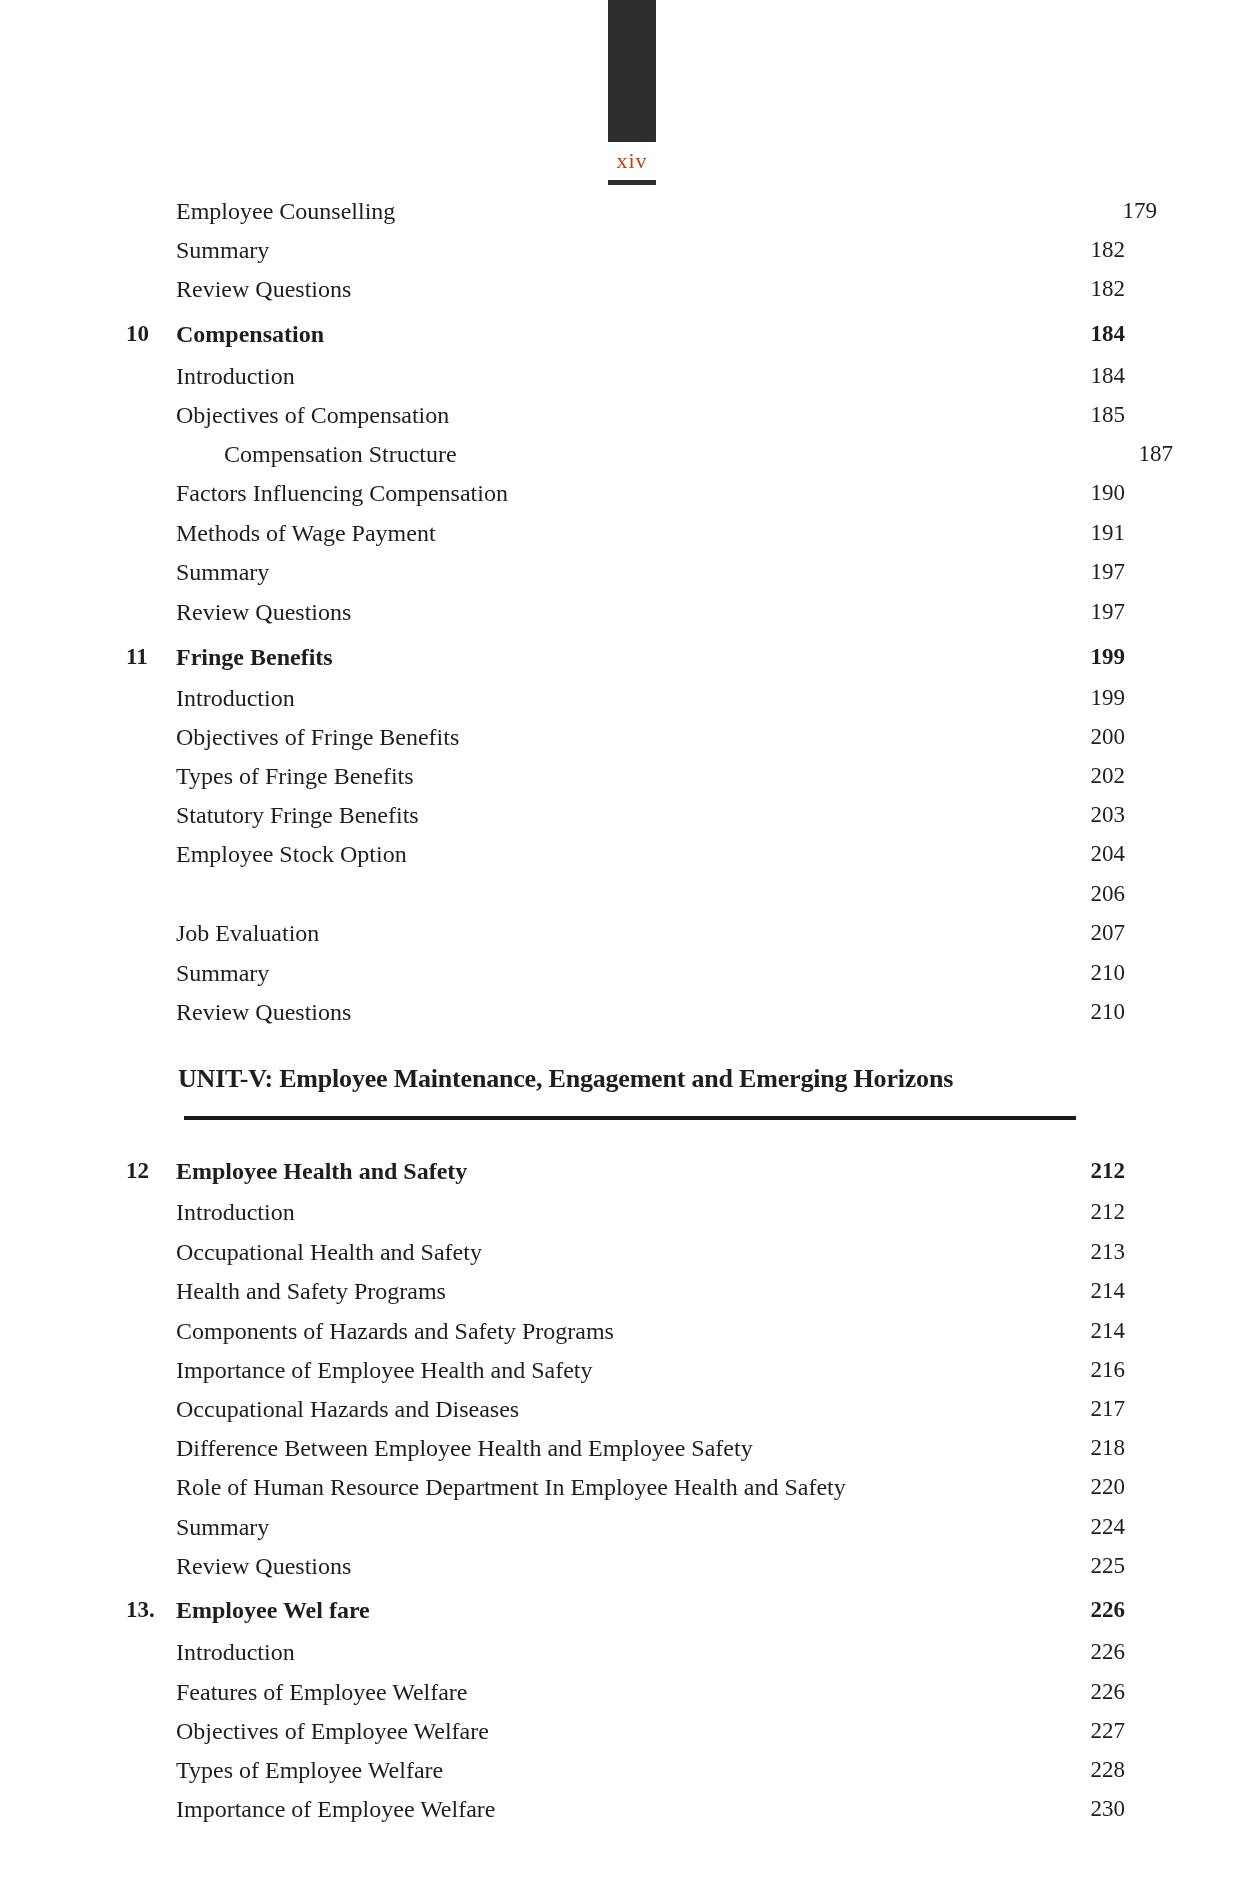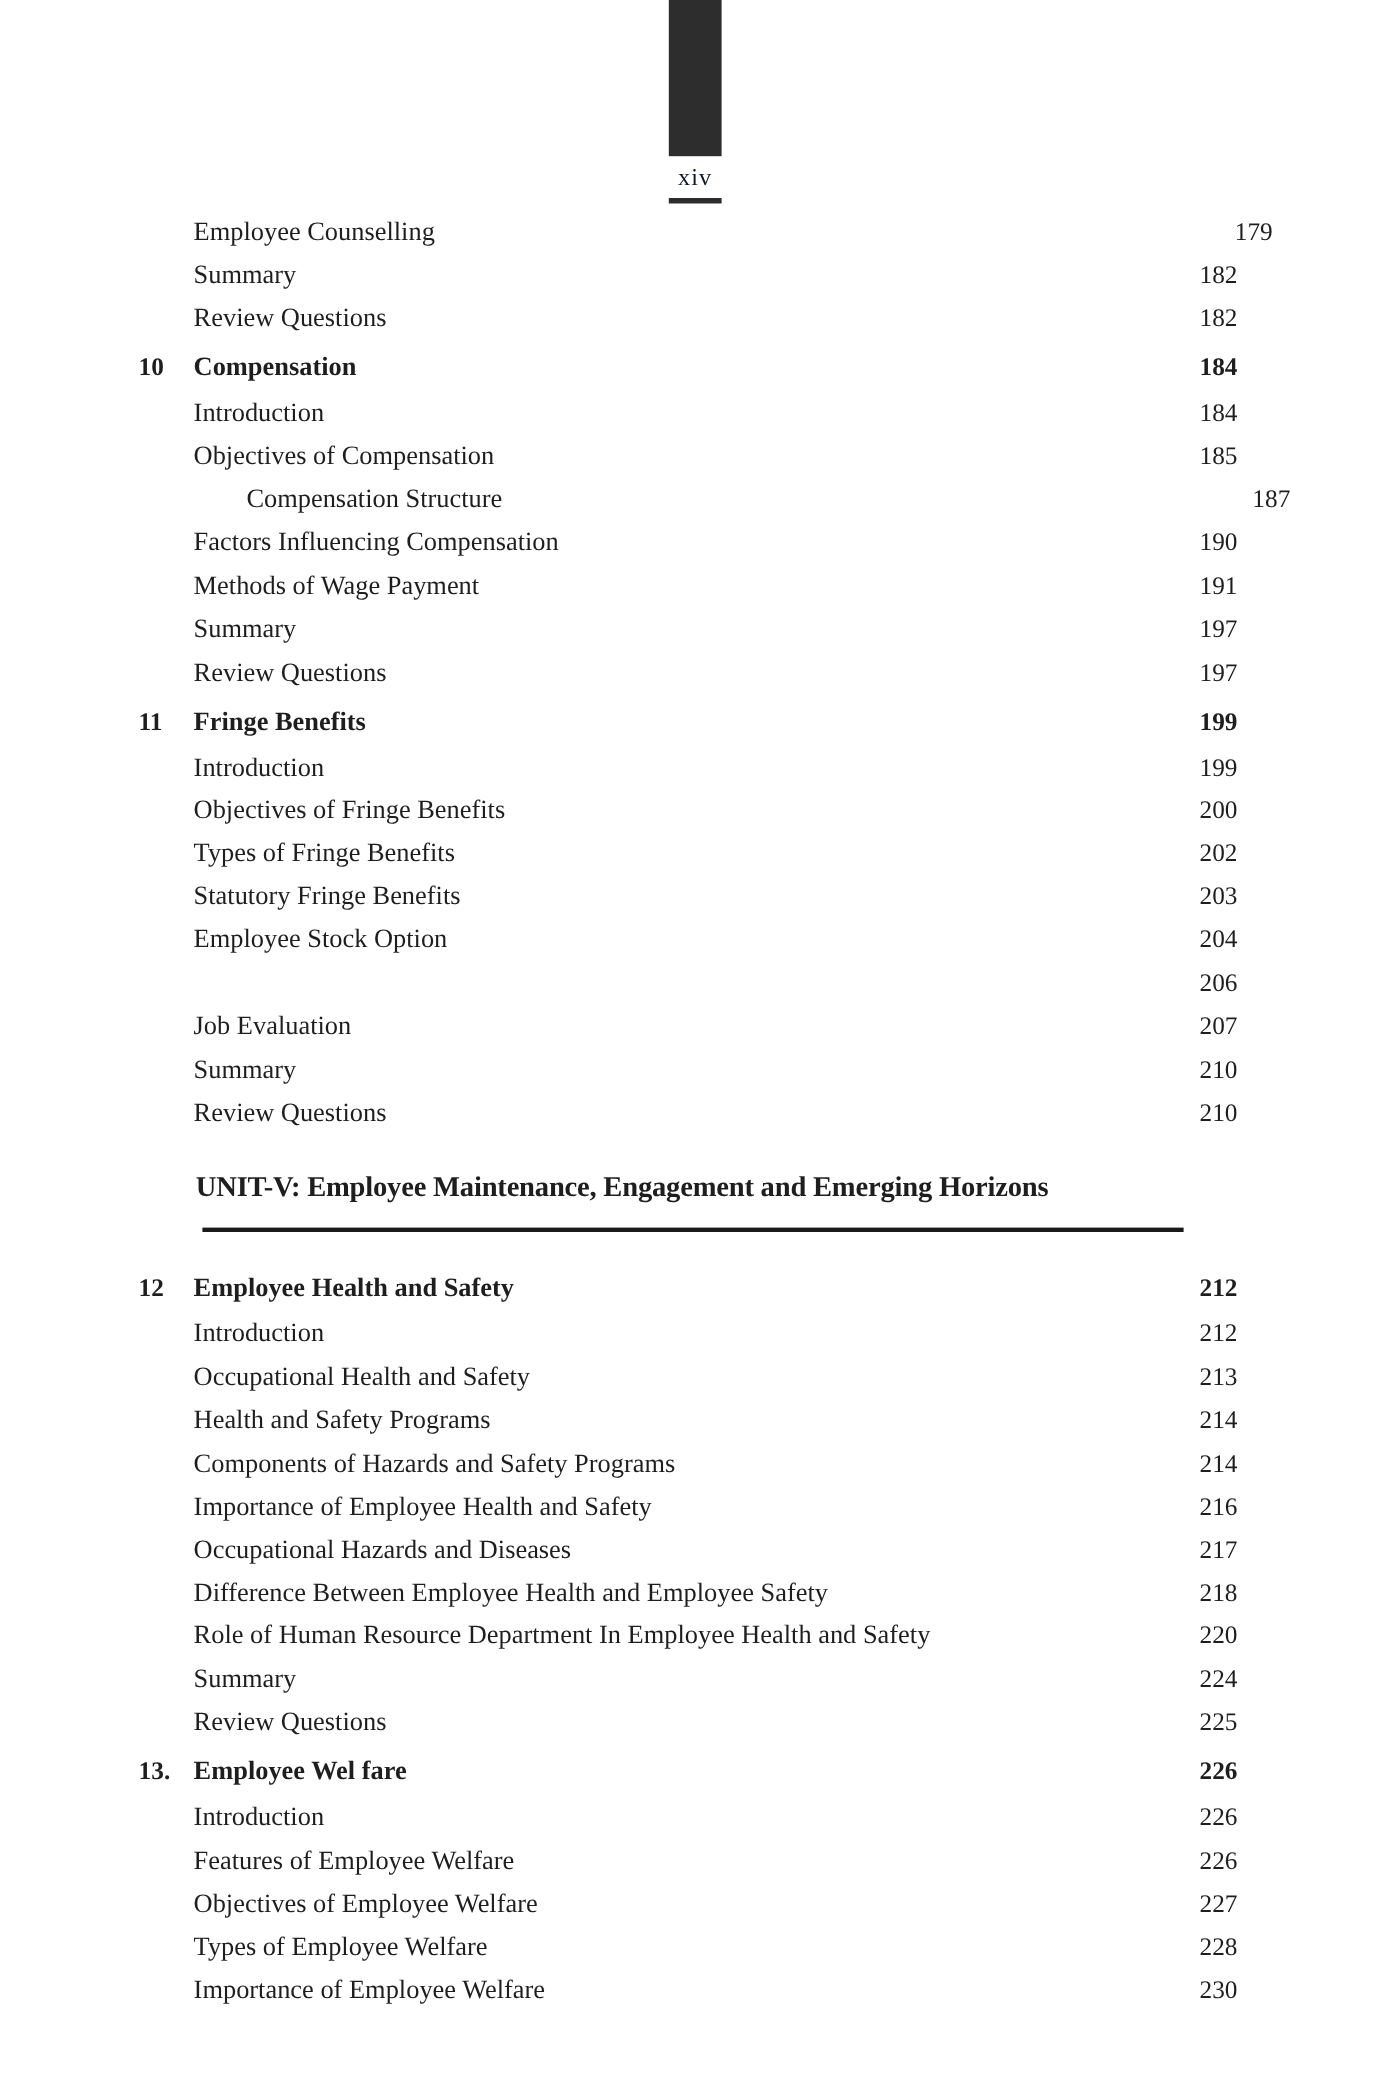--- a/index.html
+++ b/index.html
@@ -1,20 +1,20 @@
 <!DOCTYPE html>
 <html><head>
 <meta charset="utf-8">
 <style>
   html, body { margin: 0; padding: 0; background: #ffffff; }
   body { width: 1250px; height: 1900px; position: relative; overflow: hidden;
          font-family: "Liberation Serif", "DejaVu Serif", serif; color: #1e1e1e; }
   .top-bar { position: absolute; left: 608px; top: 0; width: 48px; height: 142px; background: #2d2d2d; }
   .page-num { position: absolute; left: 608px; width: 48px; top: 148px; text-align: center;
-              font-size: 22px; letter-spacing: 1px; color: #0f172a; }
+              font-size: 22px; letter-spacing: 1px; color: #c2410c; }
   .page-rule { position: absolute; left: 608px; top: 180px; width: 48px; height: 5px; background: #2d2d2d; }
   .row { position: absolute; left: 0; width: 1250px; height: 36px; }
   .ch-num { position: absolute; left: 126px; top: 0; font-size: 23px; font-weight: bold; line-height: 36px; }
   .title { position: absolute; left: 176px; top: 0; font-size: 24px; line-height: 36px; white-space: nowrap; }
   .pg { position: absolute; right: 125px; top: 0; font-size: 23px; line-height: 36px; text-align: left; }
   .row.chapter .title, .row.chapter .pg { font-weight: bold; }
   .unit-heading { position: absolute; left: 178px; top: 1064px; font-size: 26px; font-weight: bold;
                   white-space: nowrap; letter-spacing: -0.2px; }
   .unit-rule { position: absolute; left: 184px; top: 1116px; width: 892px; height: 4px; background: #1a1a1a; }
 </style>

